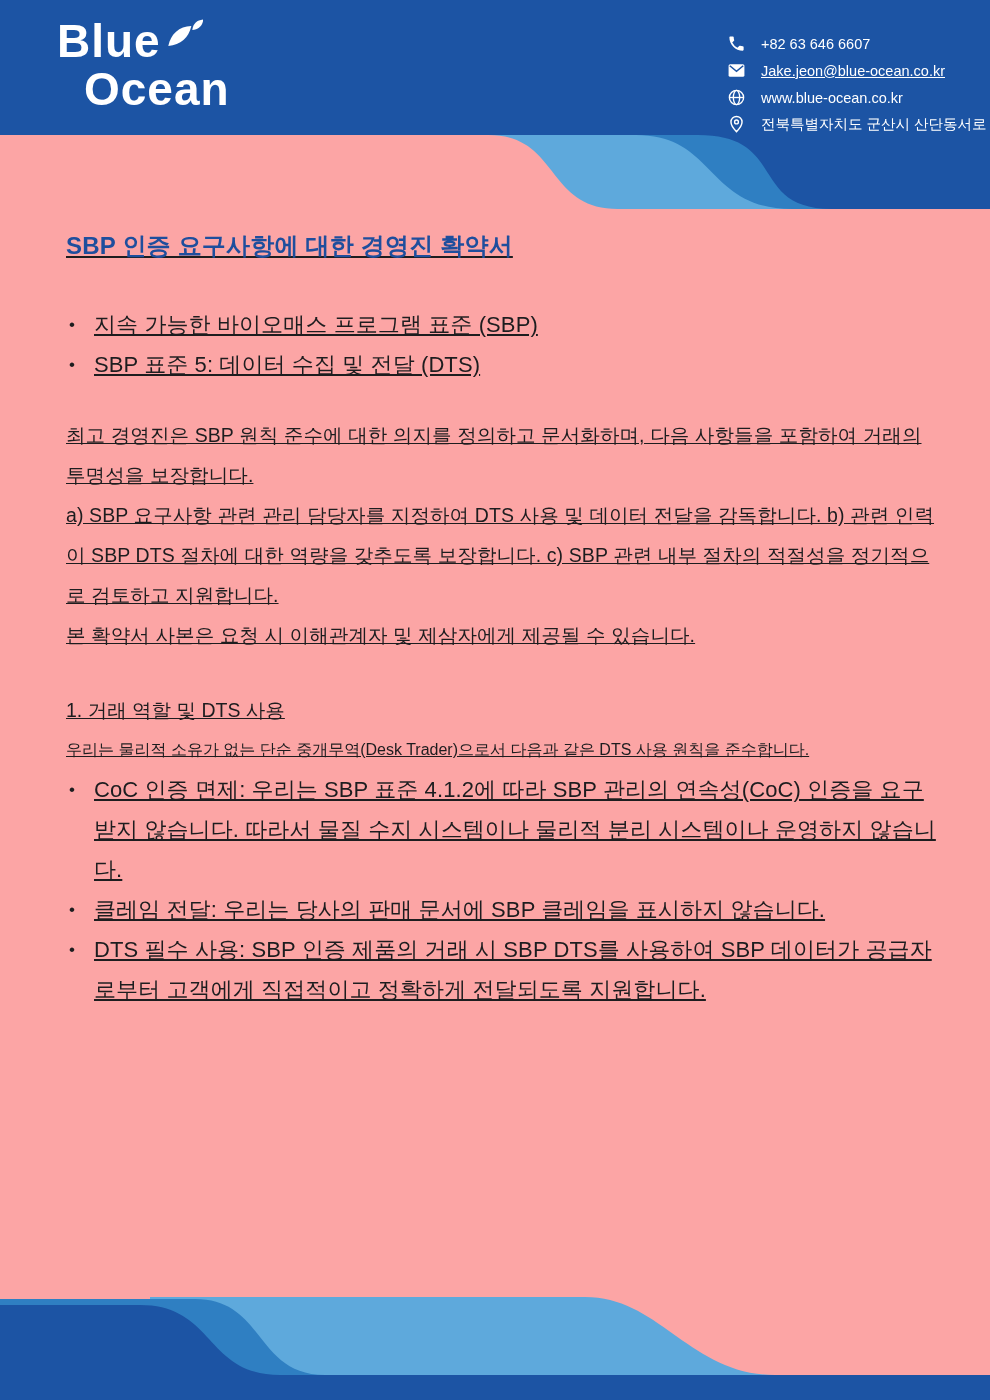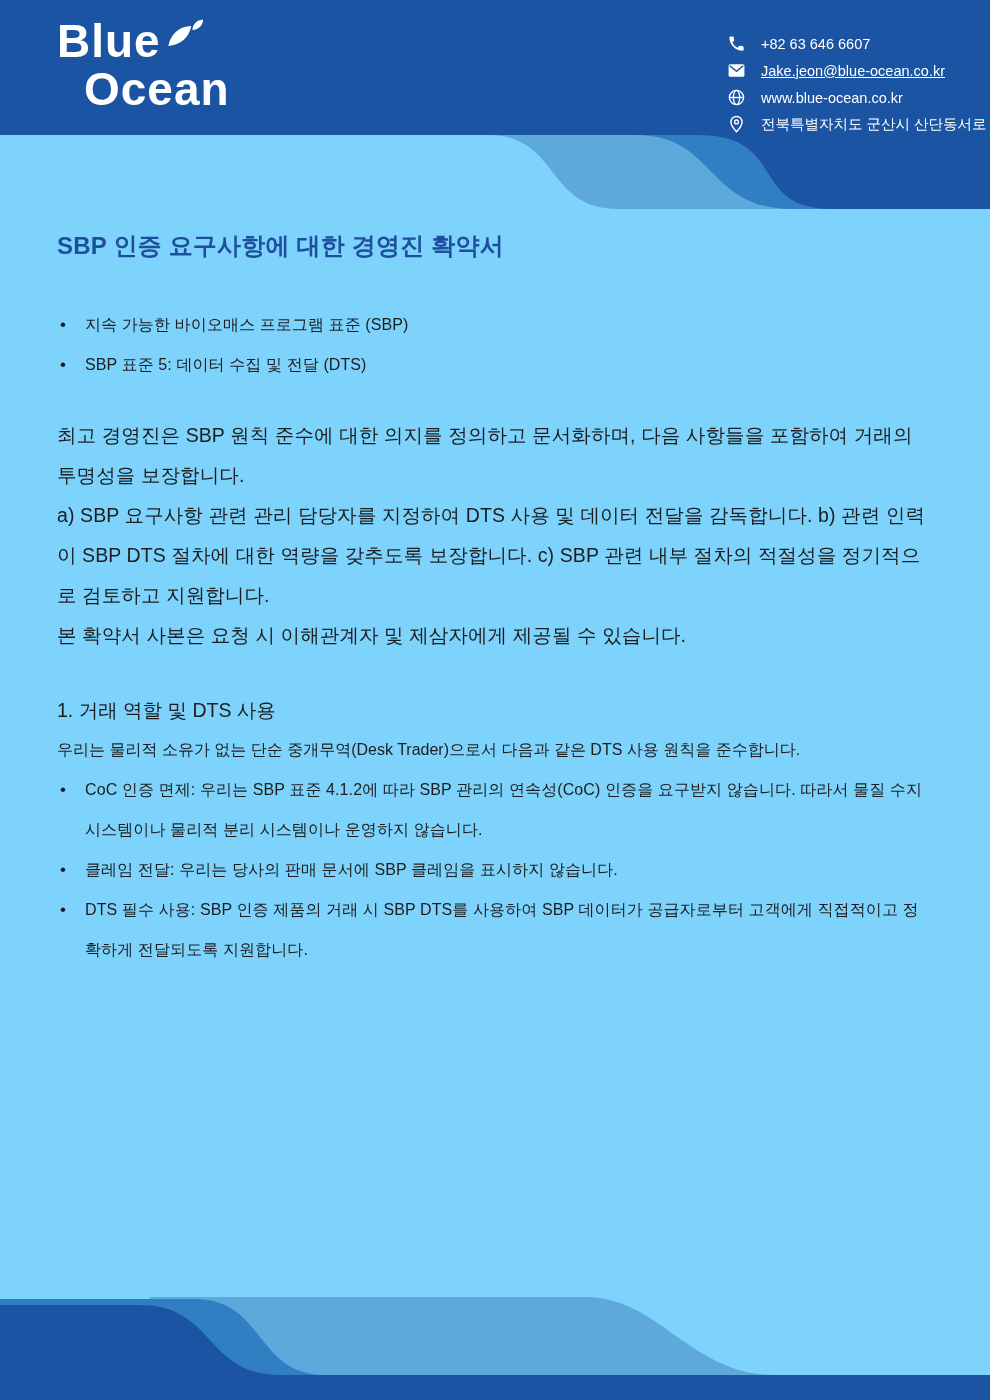--- a/index.html
+++ b/index.html
@@ -9,21 +9,21 @@
     --blue-light:#5ea9dc;
     --title-blue:#1e4e9d;
     --ink:#1d1d1f;
   }
   *{margin:0;padding:0;box-sizing:border-box;}
   html,body{background:#e8e8e8;}
   .page{
     position:relative;
     width:990px;height:1400px;
     margin:0 auto;
-    background:#7dd3fc;
+    background:#fca5a5;
     overflow:hidden;
     font-family:"Liberation Sans", sans-serif;
     color:var(--ink);
   }
   
   .header{
     position:absolute;top:0;left:0;width:990px;height:135px;
     background:var(--blue-dark);
   }
   .logo{position:absolute;left:57px;top:18px;color:#fff;font-weight:bold;line-height:1;}
@@ -36,37 +36,37 @@
     column-gap:10px;row-gap:8px;align-items:center;
     color:#fff;font-size:14.5px;
   }
   .contact .c-icon{width:19px;height:19px;display:block;}
   .contact a{color:#fff;text-decoration:underline;}
   .contact span,.contact a{white-space:nowrap;}
   
   .wave-top{position:absolute;left:0;top:135px;width:990px;height:77px;display:block;}
   .wave-bottom{position:absolute;left:0;bottom:0;width:990px;height:105px;display:block;}
   
-  .content{position:absolute;left:57px;top:213px;width:873px;}
+  .content{position:absolute;left:66px;top:213px;width:873px;text-decoration:underline;}
   .doc-title{
     margin-top:18px;
     font-size:24px;font-weight:bold;color:var(--title-blue);
     line-height:30px;letter-spacing:.2px;
   }
   .para{
     font-size:19.5px;line-height:40px;
     white-space:pre-line;
     letter-spacing:.1px;
   }
   .p-intro{margin-top:34px;}
   .p-commit{margin-top:30px;}
   .bullets{list-style:none;}
   .bullets li{
     position:relative;padding-left:28px;
-    font-size:16px;line-height:40px;letter-spacing:.1px;
+    font-size:22px;line-height:40px;letter-spacing:.1px;
   }
   .bullets li::before{
     content:"\2022";
     position:absolute;left:3px;top:0;
     font-size:17px;line-height:40px;color:var(--ink);
   }
   .list-standards{margin-top:44px;}
   .sec-heading{margin-top:35px;font-size:19.5px;line-height:40px;font-weight:normal;}
   .sec-intro{font-size:16px;line-height:40px;}
 </style>

